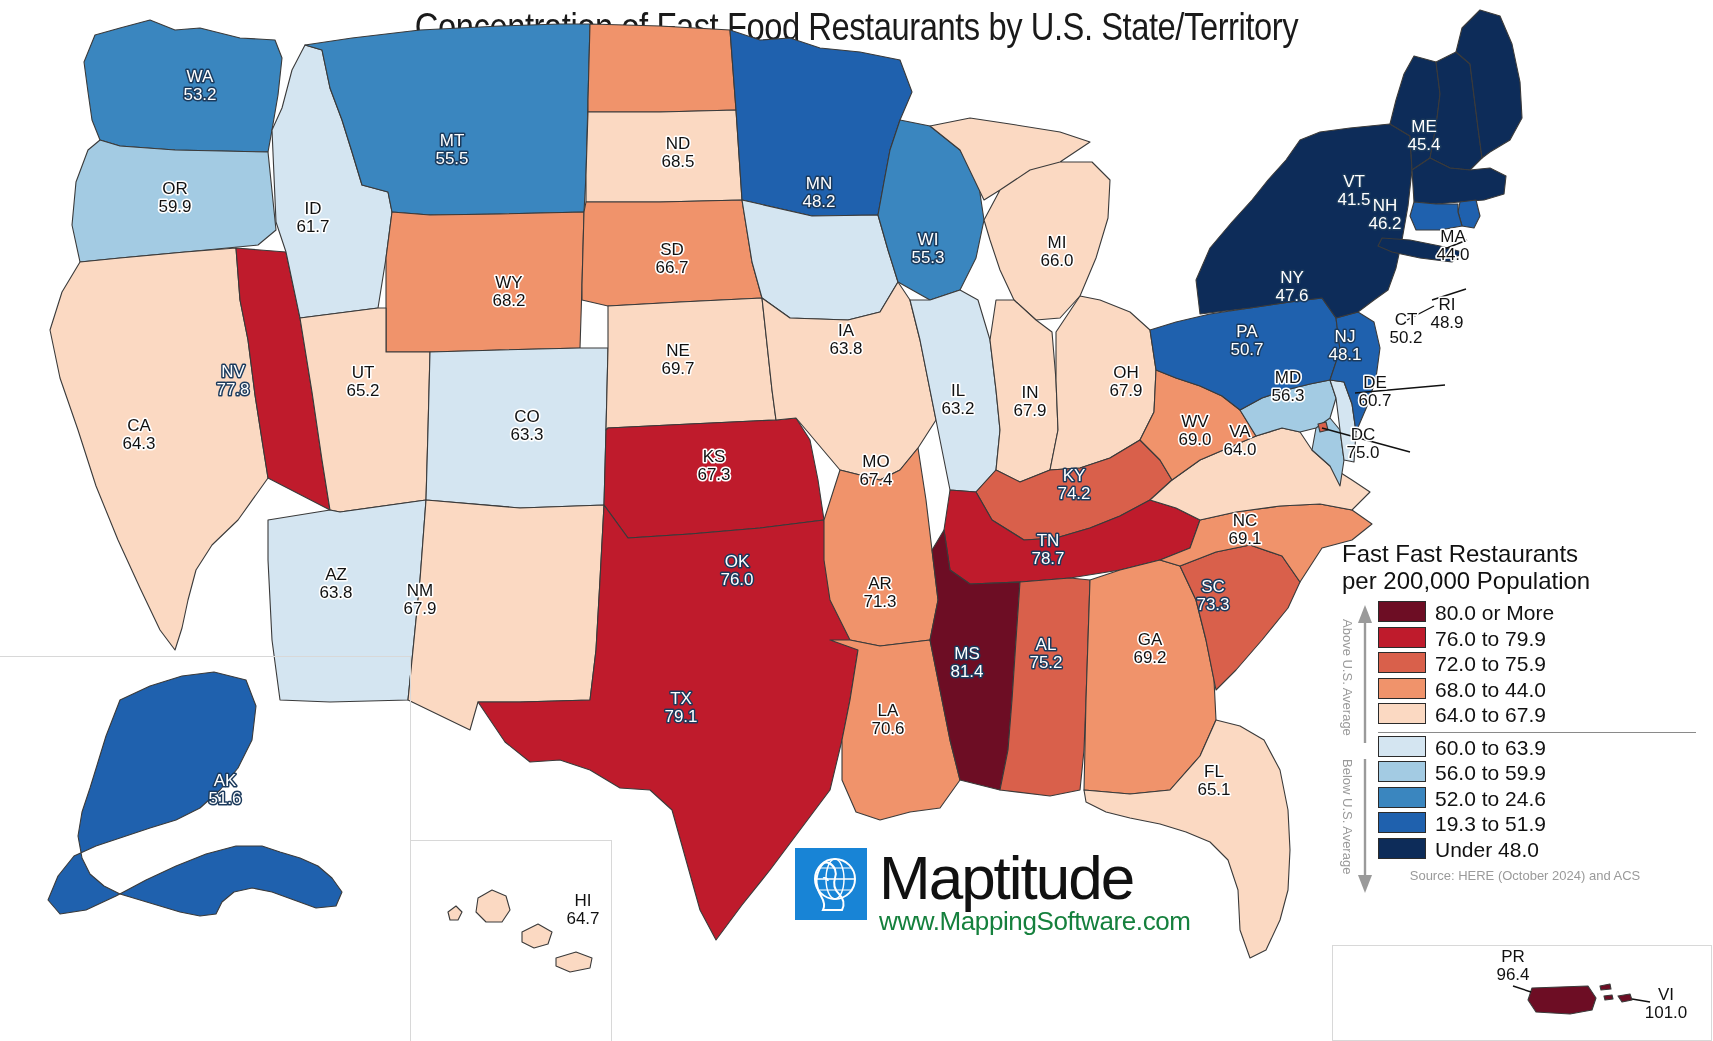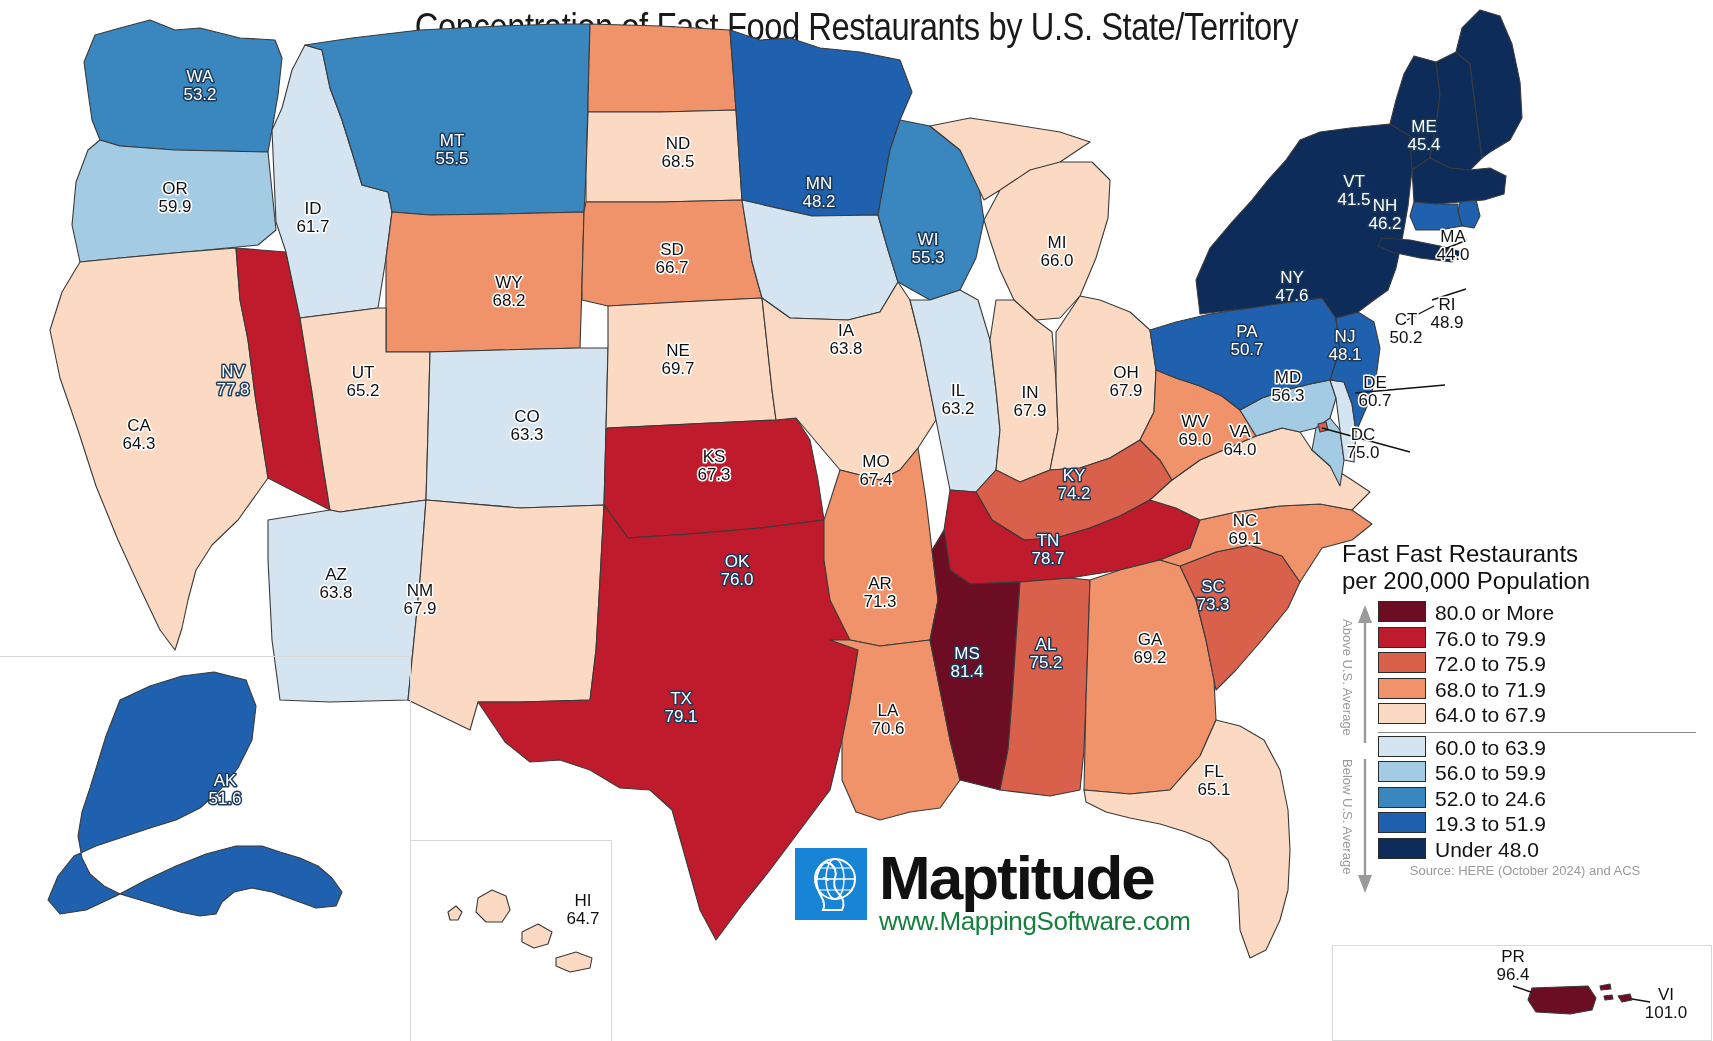--- a/index.html
+++ b/index.html
@@ -44,29 +44,29 @@
   .leglab{font-family:"Liberation Sans",sans-serif;font-size:21px;color:#111;margin-left:9px;white-space:nowrap;}
   .legdiv{height:1px;background:#8a8a8a;margin:3px 0 3px 0;width:318px;}
   .arrowcol{position:absolute;left:0;top:0;width:40px;height:100%;}
   .arrowlabel{
     position:absolute;font-family:"Liberation Sans",sans-serif;
     font-size:13px;color:#9a9a9a;white-space:nowrap;
     transform-origin:0 0;
   }
   #srctext{
     font-family:"Liberation Sans",sans-serif;font-size:13px;color:#9a9a9a;
-    text-align:center;width:330px;margin-left:22px;white-space:nowrap;
+    text-align:center;margin-top:5px;width:330px;margin-left:22px;white-space:nowrap;
   }
 
   
   #logo{position:absolute;left:795px;top:848px;display:flex;align-items:flex-start;}
   #logo-mark{width:72px;height:72px;background:#1884d6;flex:0 0 auto;position:relative;}
   #logo-text{margin-left:12px;}
   #logo-name{
-    font-family:"Liberation Sans",sans-serif;font-weight:bold;
+    font-family:"Liberation Sans",sans-serif;font-weight:normal;
     font-size:62px;line-height:0.96;color:#111;letter-spacing:-2px;
   }
   #logo-url{
     font-family:"Liberation Sans",sans-serif;font-size:26px;color:#15803d;
     margin-top:-2px;letter-spacing:-0.4px;
   }
 </style>
 </head>
 <body>
 
@@ -353,21 +353,21 @@
       <div class="legrow">
         <span class="legsw" style="background:#bf1b2c"></span>
         <span class="leglab">76.0 to 79.9</span>
       </div>
       <div class="legrow">
         <span class="legsw" style="background:#d9604b"></span>
         <span class="leglab">72.0 to 75.9</span>
       </div>
       <div class="legrow">
         <span class="legsw" style="background:#f0936b"></span>
-        <span class="leglab">68.0 to 71.9</span>
+        <span class="leglab">68.0 to 44.0</span>
       </div>
       <div class="legrow">
         <span class="legsw" style="background:#fbd9c2"></span>
         <span class="leglab">64.0 to 67.9</span>
       </div>
 
       <div class="legdiv"></div>
 
       <div class="legrow">
         <span class="legsw" style="background:#d4e5f1"></span>

